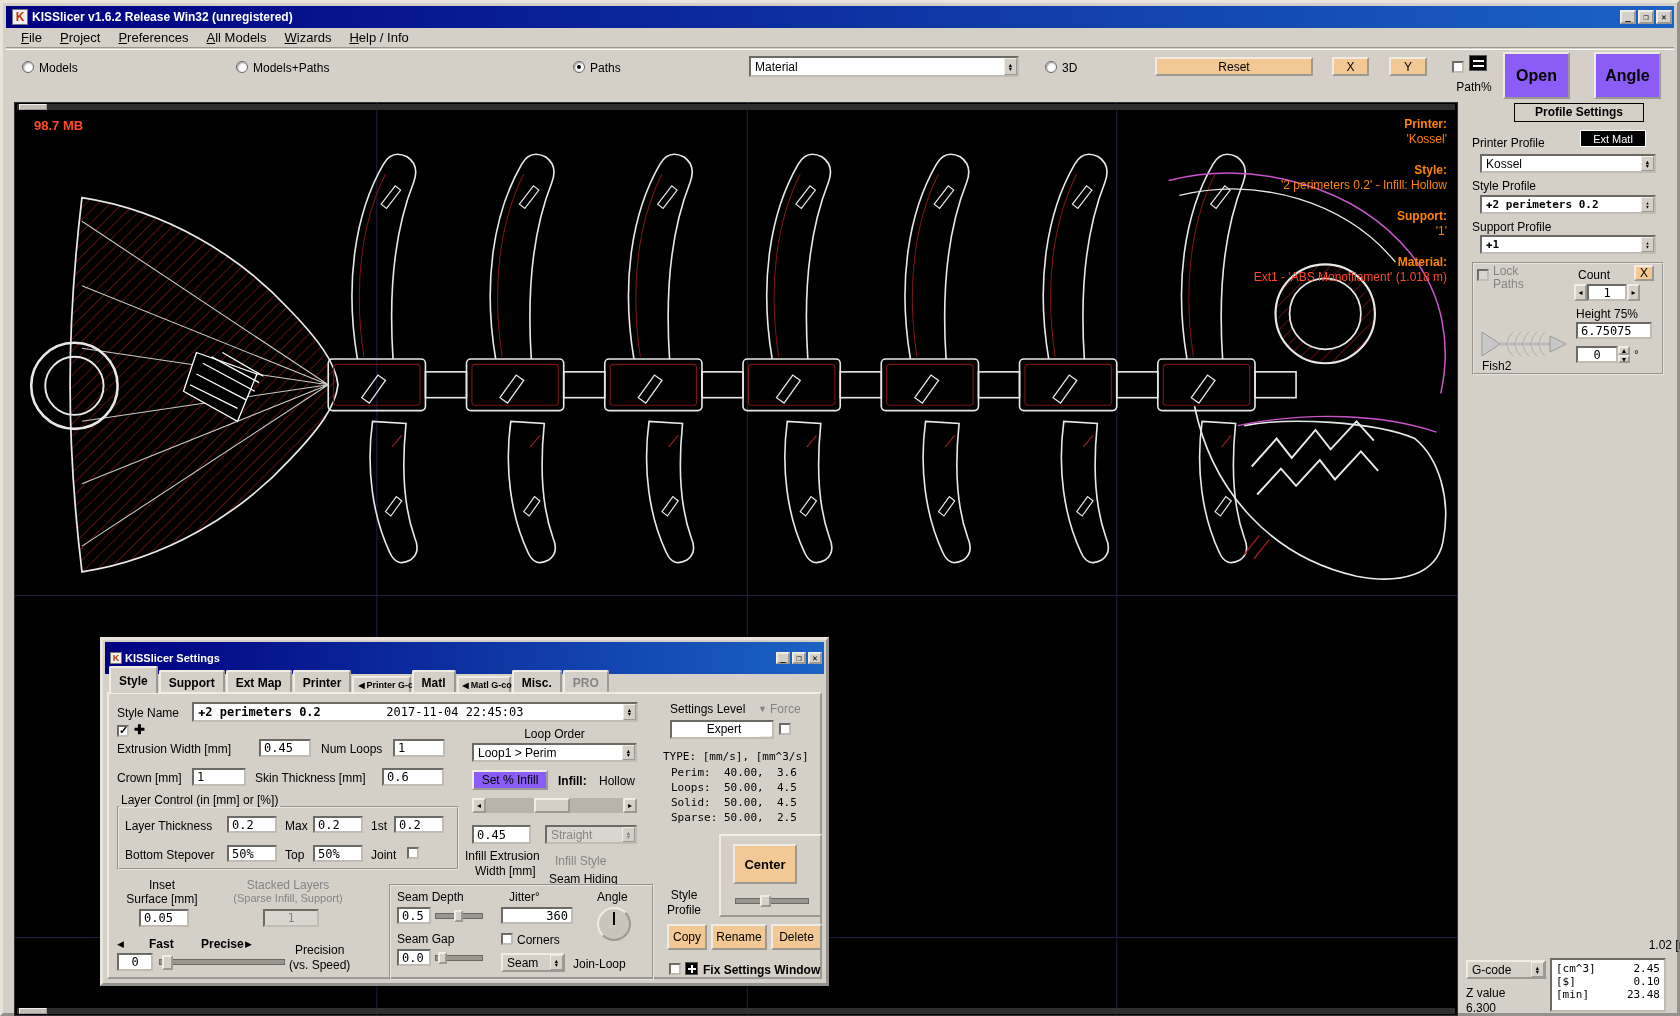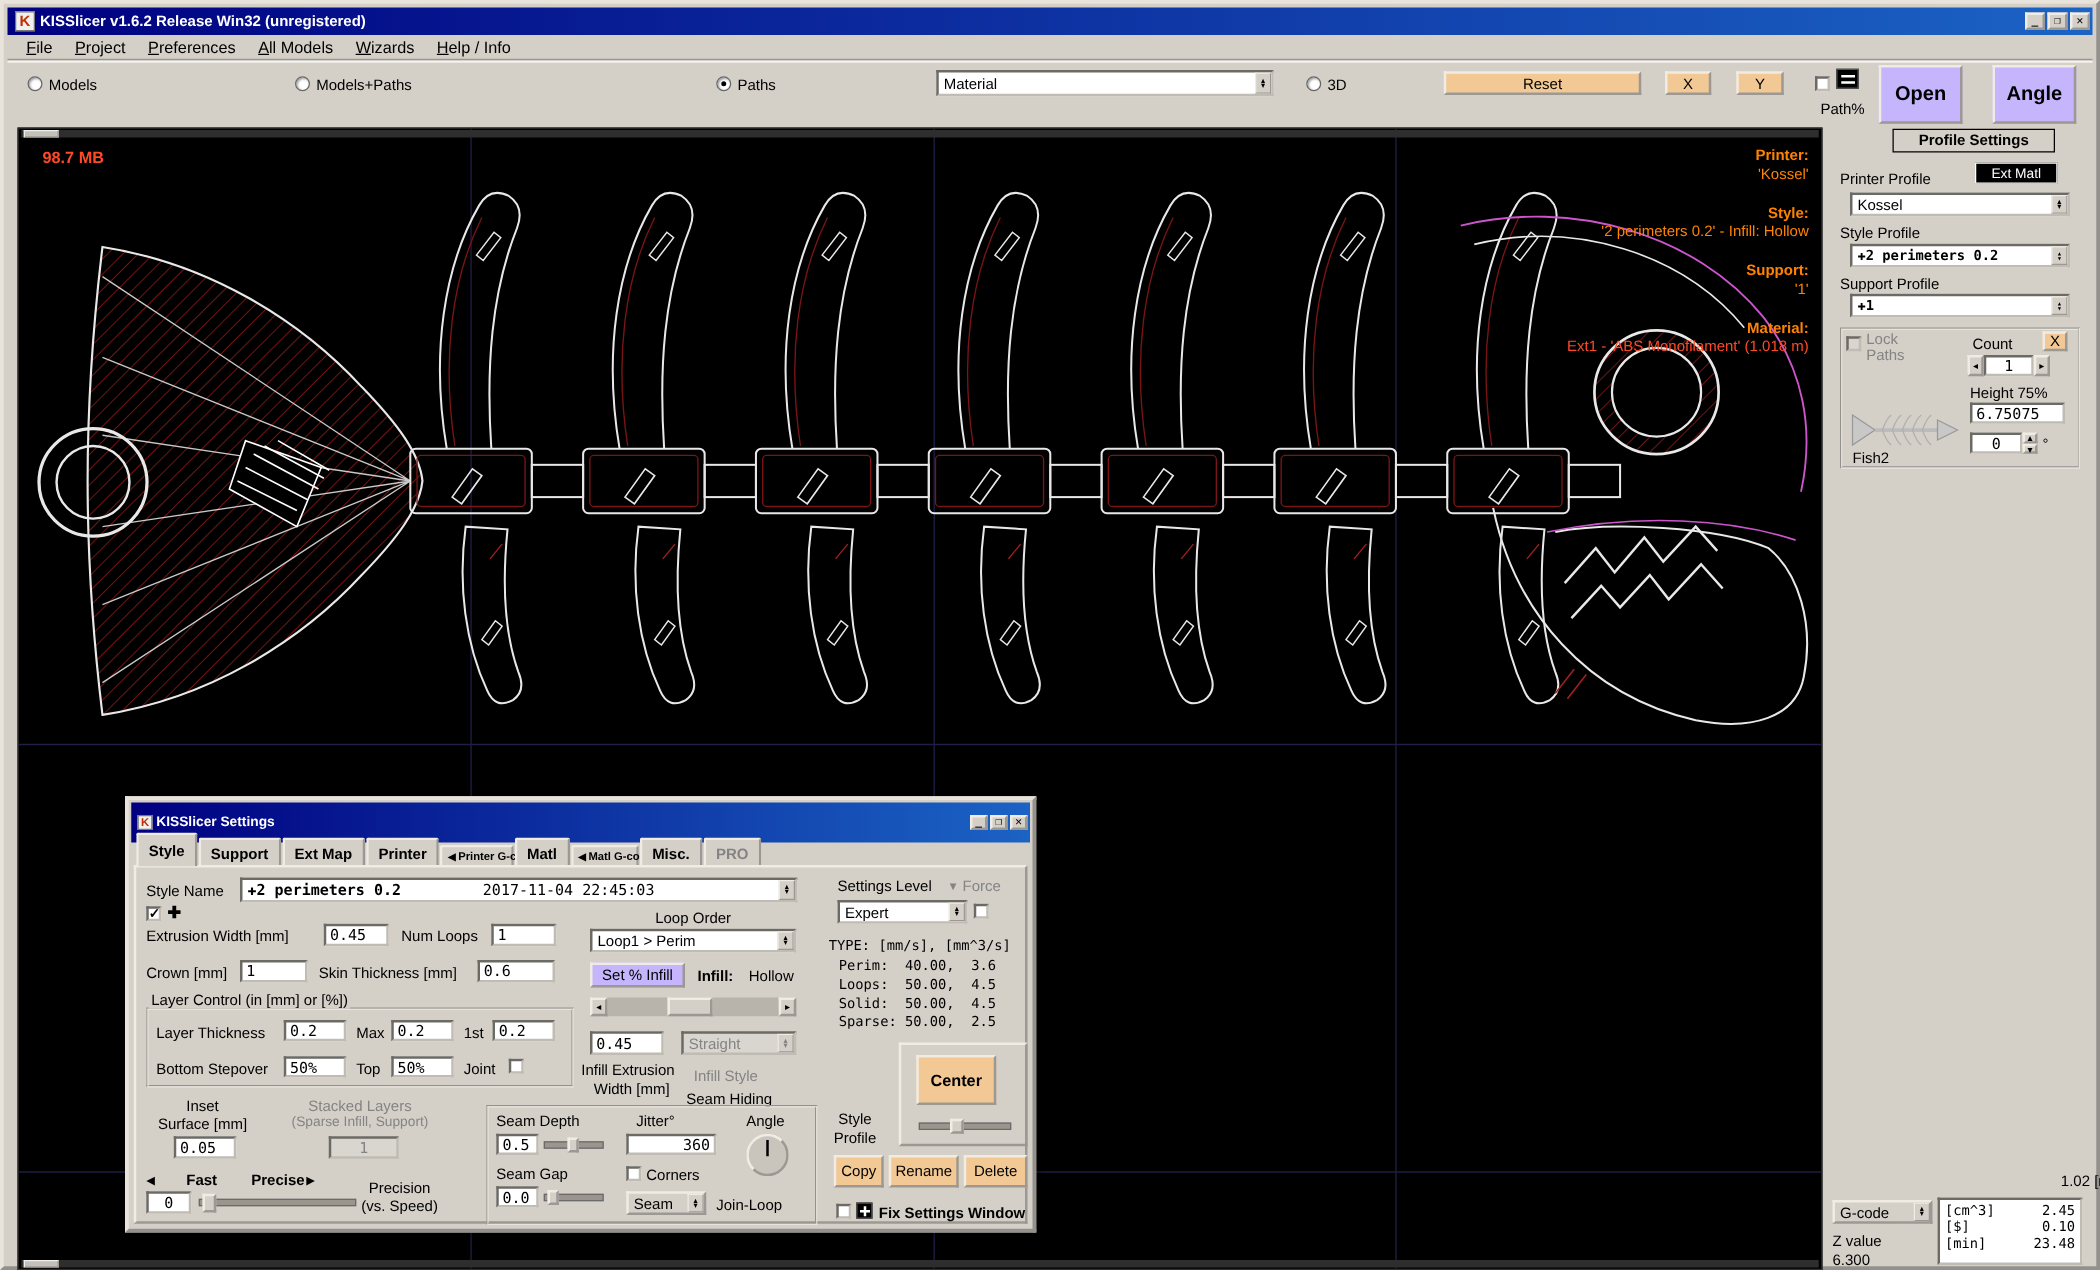--- a/index.html
+++ b/index.html
@@ -8,21 +8,21 @@
 .win{position:absolute;inset:0;background:#d4d0c8;border:3px outset #e8e4dc;}
 .f{position:absolute;}
 .lbl{position:absolute;font-size:12px;white-space:nowrap;}
 .sm{font-size:11px;}
 .b{font-weight:bold;}
 .gray{color:#848484;}
 .mono{font-family:"DejaVu Sans Mono",monospace;text-align:center;}
 .ctr{text-align:center;}
 .tb{background:linear-gradient(90deg,#000080,#1b63c4);color:#fff;display:flex;align-items:center;}
 .winbtn{width:16px;height:14px;background:#d4d0c8;border:2px outset #f0ece4;color:#000;display:flex;align-items:center;justify-content:center;font:bold 9px "DejaVu Sans Mono",monospace;margin-left:2px;}
-.btn3{position:absolute;display:flex;align-items:center;justify-content:center;background:#c4b5fd;border:2px outset #f0ece4;font-size:12px;cursor:default;white-space:nowrap;}
+.btn3{position:absolute;display:flex;align-items:center;justify-content:center;background:#8b5cf6;border:2px outset #f0ece4;font-size:12px;cursor:default;white-space:nowrap;}
 .peach{background:#f2c894;}
 .ul::first-letter{text-decoration:underline;}
 input.field{position:absolute;background:#fff;border:2px inset #c0bcb4;font:12px "DejaVu Sans Mono",monospace;padding:0 3px;}
 input.grayf{background:#d9d6cf;color:#848484;}
 .combo{position:absolute;display:flex;align-items:center;background:#fff;border:2px inset #c0bcb4;padding-left:4px;font-size:12px;white-space:nowrap;overflow:hidden;}
 .arrbox{width:13px;align-self:stretch;margin-left:auto;background:#d4d0c8;border:1px outset #f0ece4;display:flex;flex-direction:column;align-items:center;justify-content:center;line-height:4px;font-size:6.5px;flex:none;}
 .arrbox::before{content:"▴";}
 .arrbox::after{content:"▾";}
 .cb{position:absolute;width:12px;height:12px;background:#fff;border:2px inset #c0bcb4;}
 .cb.on::after{content:"✓";position:absolute;left:0;top:-3px;font-size:11px;font-weight:bold;}
@@ -400,21 +400,21 @@
     <span class="lbl" style="left:414px;top:293px;">Corners</span>
     <div class="combo" style="left:398px;top:313px;width:64px;height:19px;background:#d4d0c8;border:2px outset #f0ece4;">
       <span>Seam</span>
       <span class="arrbox"></span>
     </div>
     <span class="lbl" style="left:470px;top:317px;">Join-Loop</span>
 
     <span class="lbl" style="left:567px;top:62px;">Settings Level</span>
     <span class="tri f gray" style="left:655px;top:64px;font-size:9px;">▼</span>
     <span class="lbl gray" style="left:667px;top:62px;">Force</span>
-    <div class="combo" style="left:567px;top:80px;width:104px;height:19px;">
+    <div class="combo" style="left:567px;top:80px;width:104px;height:19px;flex-direction:column;">
       <span>Expert</span>
       <span class="arrbox"></span>
     </div>
     <span class="cb" style="left:676px;top:83px;"></span>
 
     <span class="lbl mono sm" style="left:560px;top:110px;white-space:pre;">TYPE: [mm/s], [mm^3/s]</span>
     <span class="lbl mono sm" style="left:568px;top:126px;white-space:pre;">Perim:  40.00,  3.6</span>
     <span class="lbl mono sm" style="left:568px;top:141px;white-space:pre;">Loops:  50.00,  4.5</span>
     <span class="lbl mono sm" style="left:568px;top:156px;white-space:pre;">Solid:  50.00,  4.5</span>
     <span class="lbl mono sm" style="left:568px;top:171px;white-space:pre;">Sparse: 50.00,  2.5</span>

